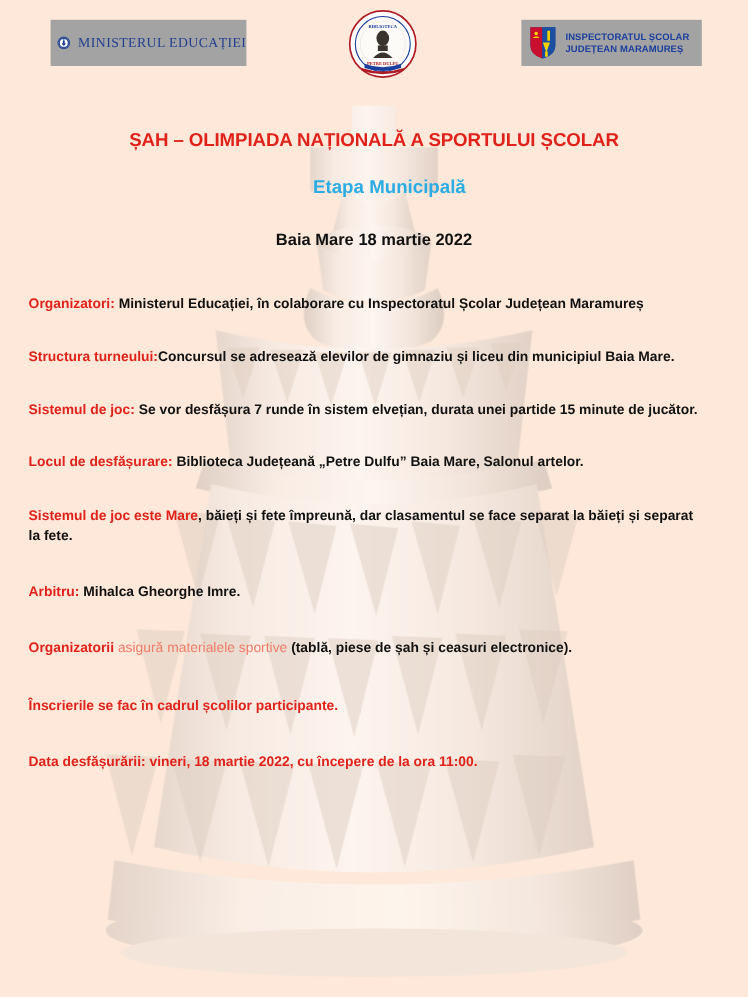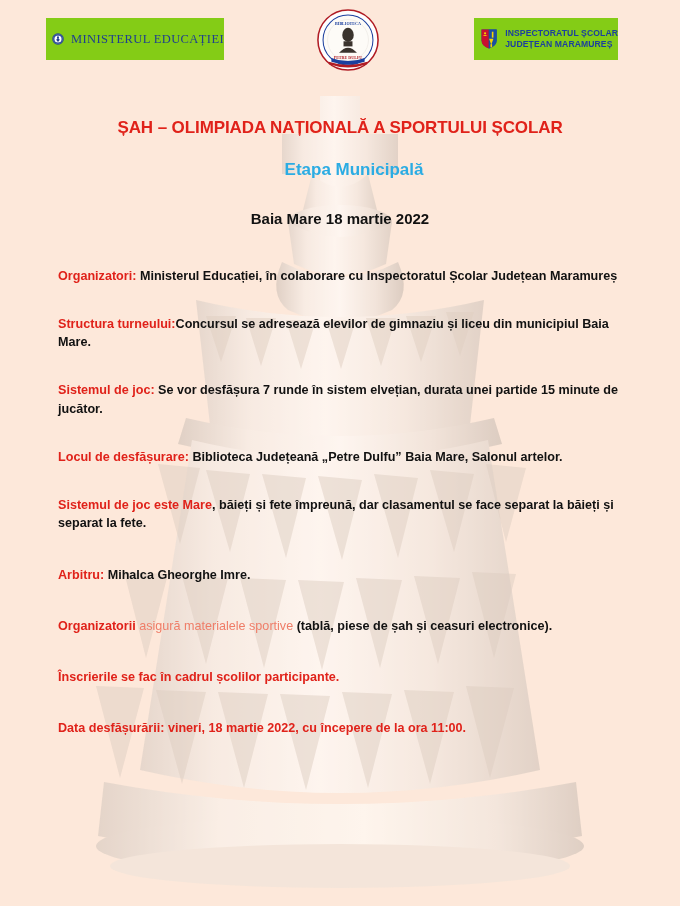--- a/index.html
+++ b/index.html
@@ -30,37 +30,37 @@
   .header {
     position: relative;
     z-index: 2;
     height: 72px;
     display: flex;
     align-items: flex-start;
     justify-content: center;
   }
   .logo-box {
     position: absolute;
-    background: #84cc16;
+    background: #a3a3a3;
     box-sizing: border-box;
     display: flex;
     align-items: center;
   }
   .logo-me {
     left: 46px;
     top: 18px;
     width: 178px;
     height: 42px;
     padding-left: 6px;
     gap: 7px;
   }
   .logo-isj {
     left: 474px;
     top: 18px;
-    width: 144px;
+    width: 164px;
     height: 42px;
     padding-left: 7px;
     gap: 8px;
   }
   .logo-text-me {
     color: #1f3f8f;
     font-family: "Liberation Serif", serif;
     font-size: 12.5px;
     letter-spacing: 0.4px;
     font-weight: 400;
@@ -111,21 +111,21 @@
     color: #111111;
     font-size: 15px;
     font-weight: 700;
   }
 
   
   .body-copy {
     position: relative;
     z-index: 2;
     margin: 0;
-    padding: 40px 40px 0 58px;
+    padding: 40px 40px 0 26px;
   }
   .para {
     margin: 0 0 30px 0;
     font-size: 12.6px;
     line-height: 1.45;
     color: #111111;
     font-weight: 700;
   }
   .para.tall { margin-bottom: 33px; }
   .lead {

